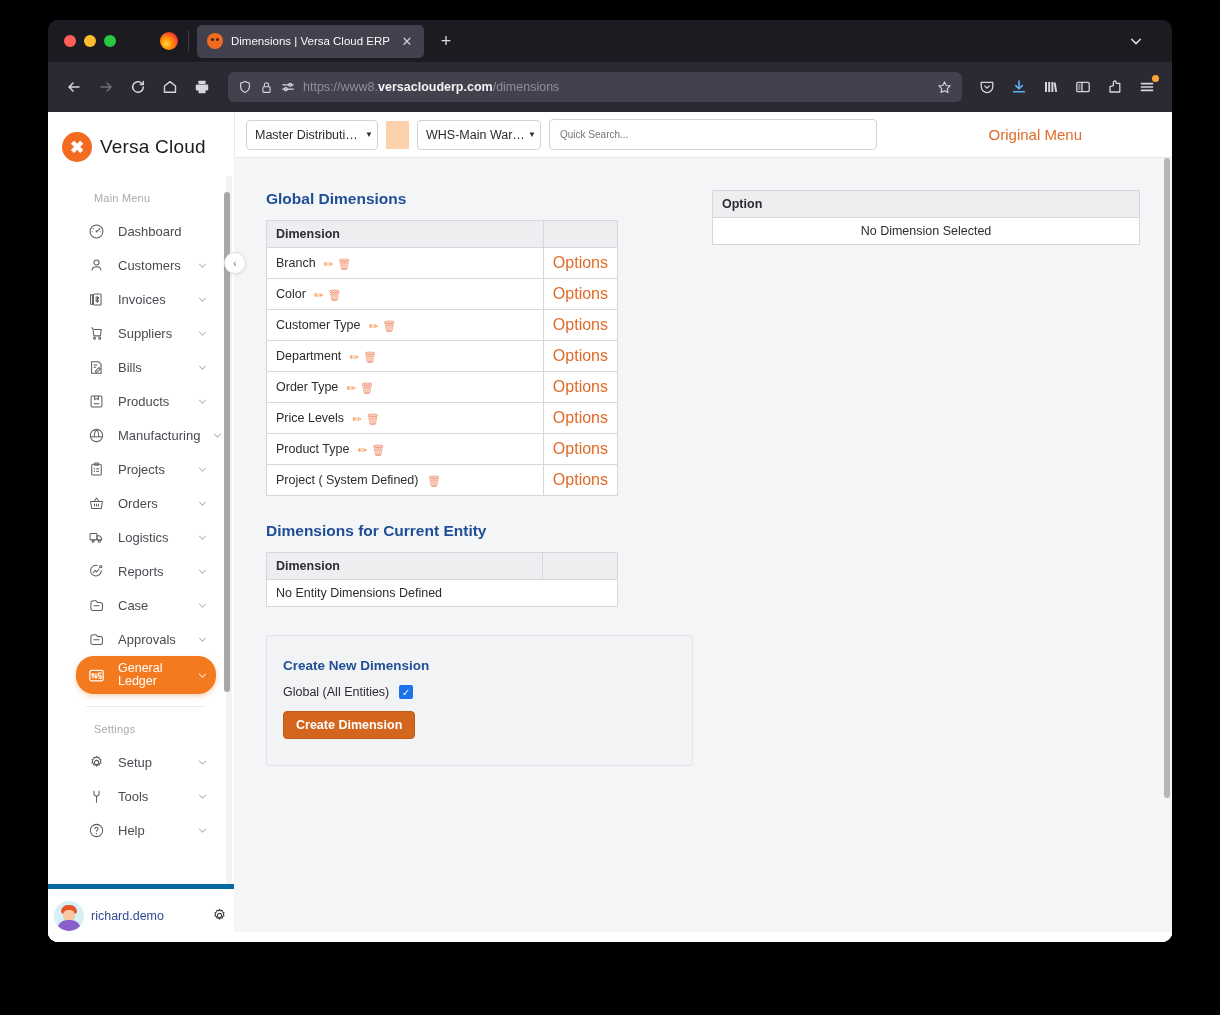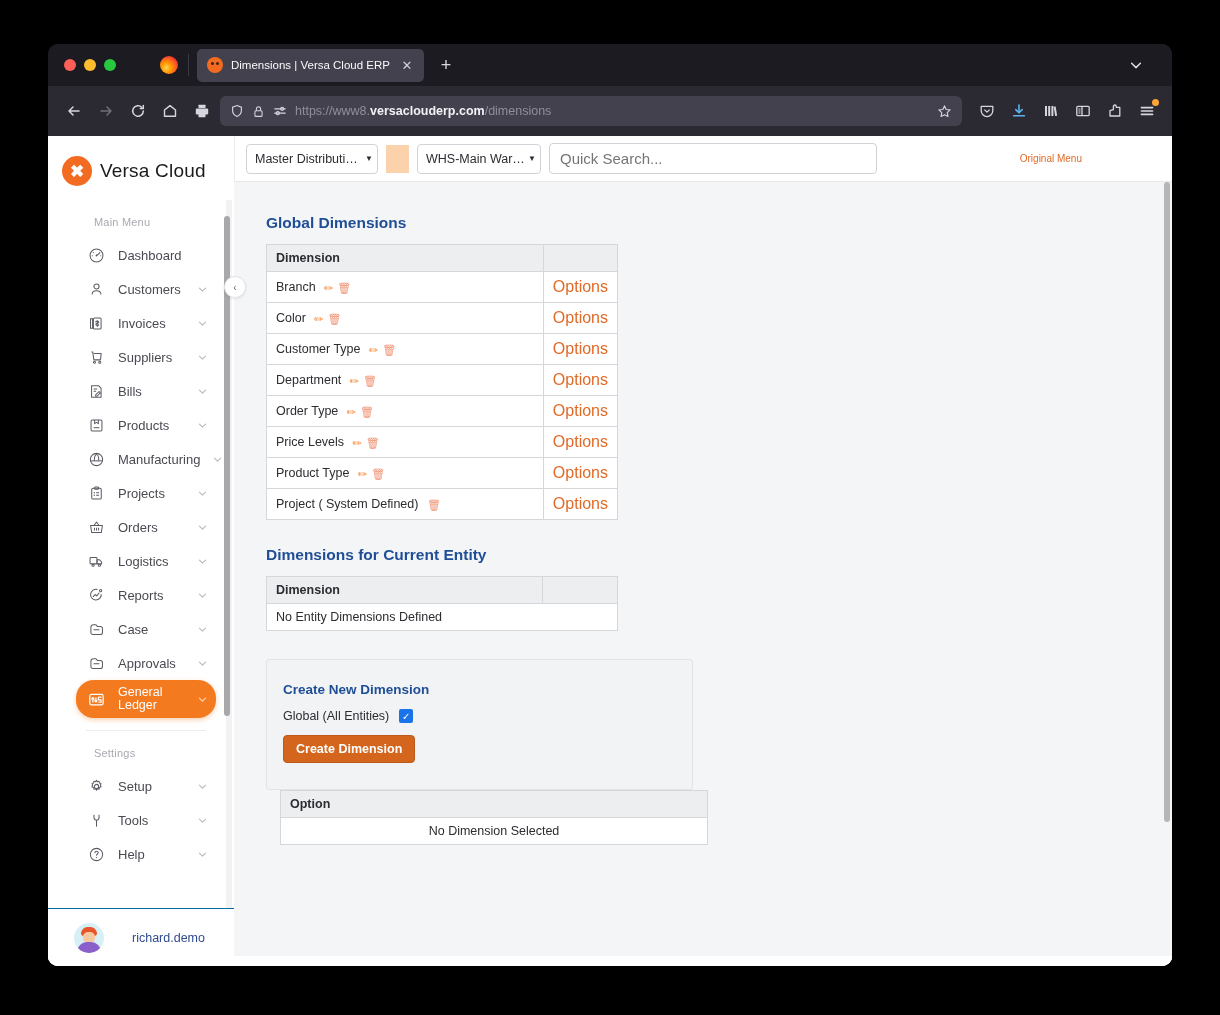--- a/index.html
+++ b/index.html
@@ -6,21 +6,21 @@
   html, body {
     width: 1220px; height: 1015px;
     background: #000;
     font-family: "Liberation Sans", sans-serif;
     overflow: hidden;
   }
 
   
   #browser-window {
     position: absolute;
-    left: 48px; top: 44px;
+    left: 48px; top: 20px;
     width: 1124px; height: 922px;
     background: #1c1b22;
     border-radius: 10px;
     overflow: hidden;
     box-shadow: 0 10px 40px rgba(0,0,0,.6);
   }
 
   
   #tab-strip {
     height: 42px;
@@ -84,21 +84,21 @@
     display: flex; align-items: center; padding: 0 12px; gap: 4px;
   }
   .nav-btn {
     width: 28px; height: 28px; display: flex; align-items: center; justify-content: center;
     color: #d6d6de; flex: none;
   }
   .nav-btn.dim { color: #6f6f7a; }
   #url-field {
     flex: 1; height: 30px; background: #42414d; border-radius: 6px;
     display: flex; align-items: center; gap: 8px; padding: 0 10px;
-    margin-right: 8px;
+    margin-left: 8px; margin-right: 8px;
   }
   .url-icon { color: #d6d6de; display: flex; align-items: center; flex: none; }
   #url-text { font-size: 12.5px; color: #8f8f9d; white-space: nowrap; }
   #url-text b { color: #f2f2f5; font-weight: 700; }
   #url-star { margin-left: auto; color: #d6d6de; display: flex; }
   .tool-icons { display: flex; align-items: center; gap: 6px; }
   .tool-icons .nav-btn { width: 26px; }
   .dl-icon { color: #5bb3f0; }
   .menu-badge { position: relative; }
   .menu-badge::after {
@@ -151,22 +151,22 @@
   #sidebar-track {
     position: absolute; right: 2px; top: 0; width: 6px; height: 100%;
     background: #f2f2f3;
   }
   #sidebar-thumb {
     position: absolute; right: 2px; top: 16px; width: 6px; height: 500px;
     background: #a8a8ab; border-radius: 3px;
   }
 
   #user-bar {
-    height: 58px; border-top: 1px solid #0369a1;
-    display: flex; align-items: center; gap: 28px; padding: 0 26px;
+    height: 58px; border-top: 5px solid #0369a1;
+    display: flex; align-items: center; gap: 7px; padding: 0 6px;
     background: #fff;
   }
   #avatar {
     width: 30px; height: 30px; border-radius: 50%; flex: none;
     background: #d6f0f5; position: relative; overflow: hidden;
   }
   #avatar .hair { position: absolute; left: 7px; top: 4px; width: 16px; height: 9px; background: #e8552a; border-radius: 8px 8px 3px 3px; }
   #avatar .face { position: absolute; left: 9px; top: 9px; width: 12px; height: 11px; background: #f6c8a0; border-radius: 5px; }
   #avatar .body { position: absolute; left: 3px; top: 19px; width: 24px; height: 14px; background: #8b5fc9; border-radius: 10px 10px 0 0; }
   #user-name { font-size: 12.5px; color: #2f4b8f; flex: 1; }
@@ -194,32 +194,32 @@
     display: flex; align-items: center; padding: 0 4px 0 8px;
     font-size: 12.5px; color: #2c2c31; gap: 2px;
   }
   .combo .txt { white-space: nowrap; overflow: hidden; text-overflow: ellipsis; }
   .combo .caret { font-size: 8px; color: #2c2c31; flex: none; }
   #entity-combo { width: 132px; }
   #entity-swatch { width: 23px; height: 28px; background: #fcd2ad; flex: none; }
   #warehouse-combo { width: 124px; }
   #quick-search {
     flex: 0 1 328px; height: 31px; border: 1px solid #cfd2d6; border-radius: 4px;
-    background: #fff; padding: 0 10px; font-size: 15px; color: #9a9aa2;
+    background: #fff; padding: 0 10px; font-size: 10px; color: #9a9aa2;
     font-family: "Liberation Sans", sans-serif;
   }
   #original-menu {
-    margin-left: auto; color: #e06a28; font-size: 10px; padding-right: 76px;
+    margin-left: auto; color: #e06a28; font-size: 15px; padding-right: 76px;
   }
 
   #content {
     flex: 1; background: #f4f5f7; overflow: hidden; position: relative;
     padding: 32px 0 0 0;
   }
-  #content-cols { display: flex; padding-left: 32px; flex-direction: column; }
+  #content-cols { display: flex; padding-left: 32px; }
   #col-left { width: 432px; flex: none; }
   #col-right { width: 460px; flex: none; margin-left: 14px; }
 
   .panel-title {
     font-size: 15.5px; font-weight: 700; color: #1f4e96; margin-bottom: 12px;
   }
 
   table.grid { border-collapse: collapse; background: #fff; }
   table.grid th, table.grid td {
     border: 1px solid #d5d7db; font-size: 12.5px; color: #2c2c31;

